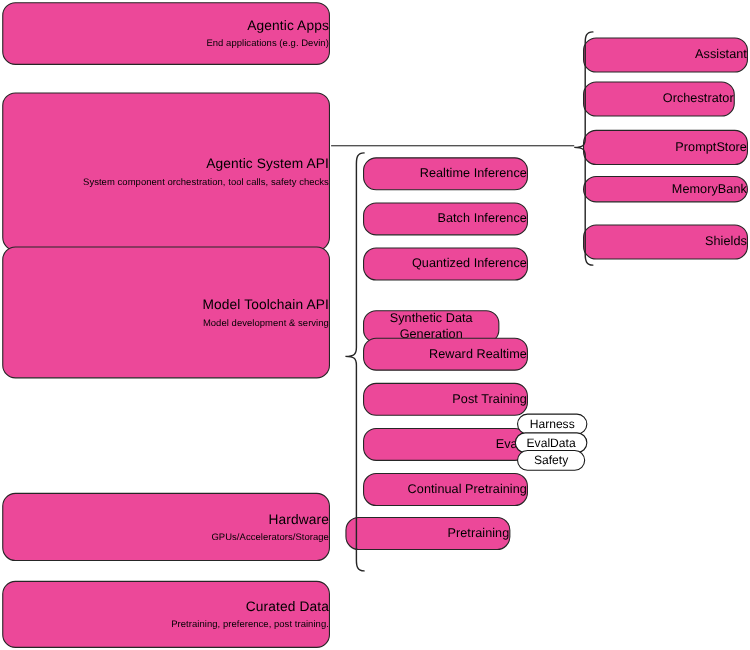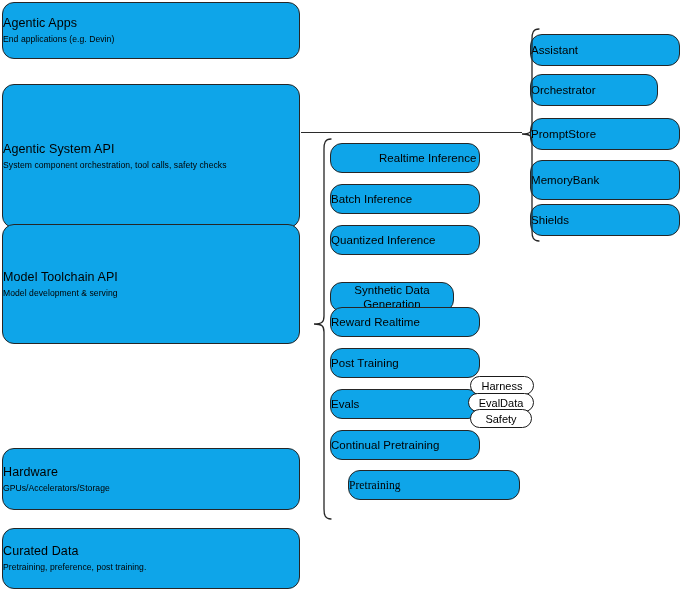--- a/index.html
+++ b/index.html
@@ -13,24 +13,24 @@
     height: 591px;
     background: #ffffff;
     font-family: "Liberation Sans", sans-serif;
     overflow: hidden;
   }
   .node {
     position: absolute;
     box-sizing: border-box;
     border: 1.3px solid #262626;
     border-radius: 12px;
-    background: #0ea5e9;
+    background: #ec4899;
     display: flex;
     flex-direction: column;
-    align-items: flex-start;
+    align-items: flex-end;
     justify-content: center;
     text-align: center;
     color: #000000;
   }
   .layer-title {
     font-size: 12.5px;
     line-height: 15px;
     color: #000;
     letter-spacing: 0.1px;
   }
@@ -137,21 +137,21 @@
   </div>
 
   <div class="node" style="left:330px; top:389px; width:150px; height:30px;">
     <div class="capability">Evals</div>
   </div>
 
   <div class="node" style="left:330px; top:430px; width:150px; height:30px;">
     <div class="capability">Continual Pretraining</div>
   </div>
 
-  <div class="node" style="left:348px; top:470px; width:172px; height:30px;font-family:Liberation Serif, serif;">
+  <div class="node" style="left:314px; top:470px; width:150px; height:30px;">
     <div class="capability">Pretraining</div>
   </div>
 
   <div class="pill" style="left:470px; top:376px; width:64px; height:19px;">
     <span>Harness</span>
   </div>
 
   <div class="pill" style="left:468px; top:393px; width:66px; height:19px;">
     <span>EvalData</span>
   </div>
@@ -163,29 +163,29 @@
   <div class="brace" style="left:518px; top:28px; width:22px; height:214px;">
     <svg width="22" height="214" viewBox="0 0 22 214" fill="none">
       <path d="M21 1 C15 1 14 5 14 11 L14 98 C14 104 12 106 4 106 C12 106 14 108 14 114 L14 203 C14 209 15 213 21 213" stroke="#262626" stroke-width="1.3" fill="none" stroke-linecap="round"></path>
     </svg>
   </div>
 
   <div class="node" style="left:530px; top:34px; width:150px; height:32px;">
     <div class="capability">Assistant</div>
   </div>
 
-  <div class="node" style="left:530px; top:74px; width:128px; height:32px;">
+  <div class="node" style="left:530px; top:74px; width:138px; height:32px;">
     <div class="capability">Orchestrator</div>
   </div>
 
   <div class="node" style="left:530px; top:118px; width:150px; height:32px;">
     <div class="capability">PromptStore</div>
   </div>
 
-  <div class="node" style="left:530px; top:160px; width:150px; height:40px;">
+  <div class="node" style="left:530px; top:160px; width:150px; height:24px;">
     <div class="capability">MemoryBank</div>
   </div>
 
   <div class="node" style="left:530px; top:204px; width:150px; height:32px;">
     <div class="capability">Shields</div>
   </div>
 
 </div>
 
 </body></html>

